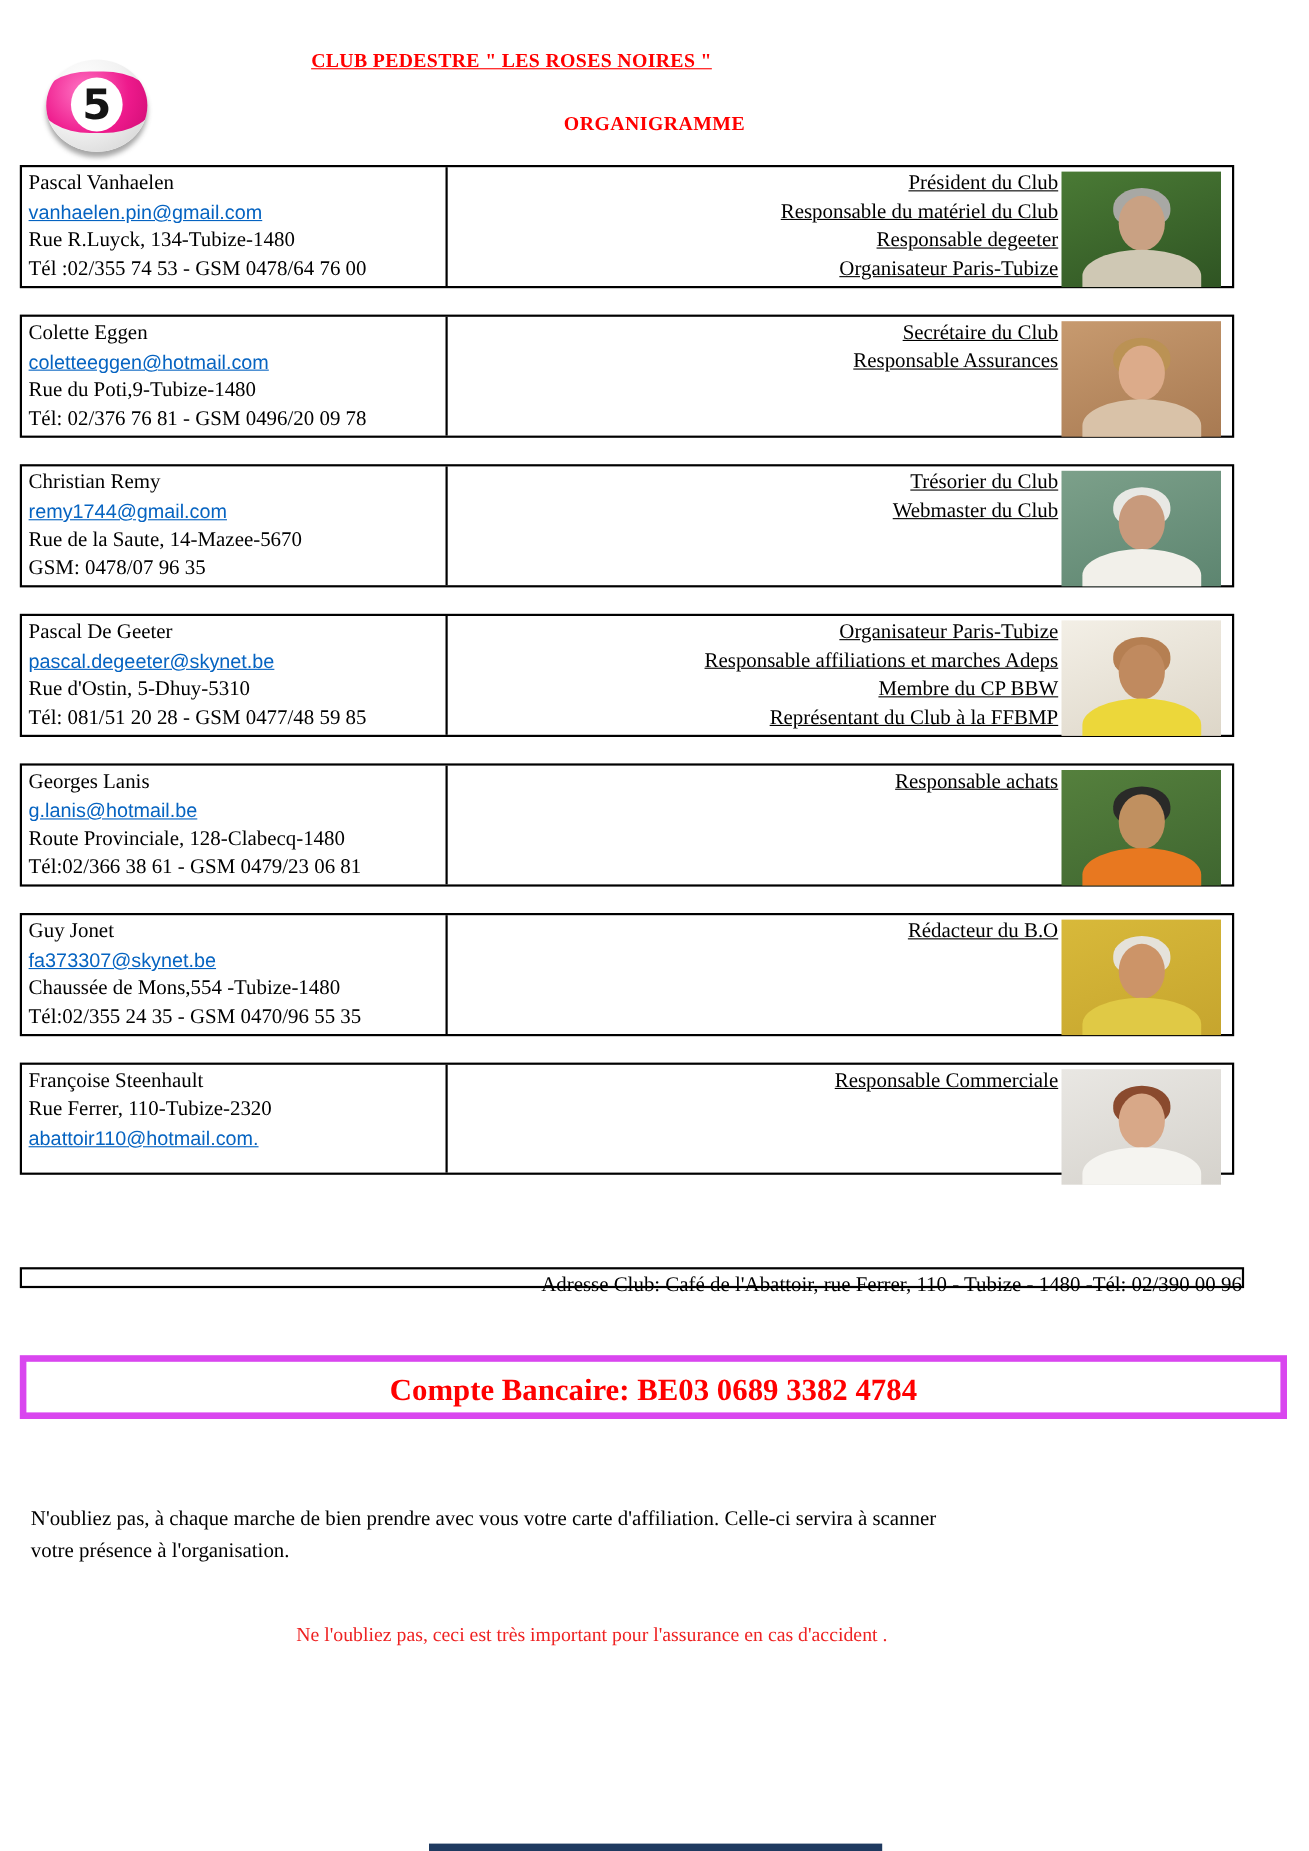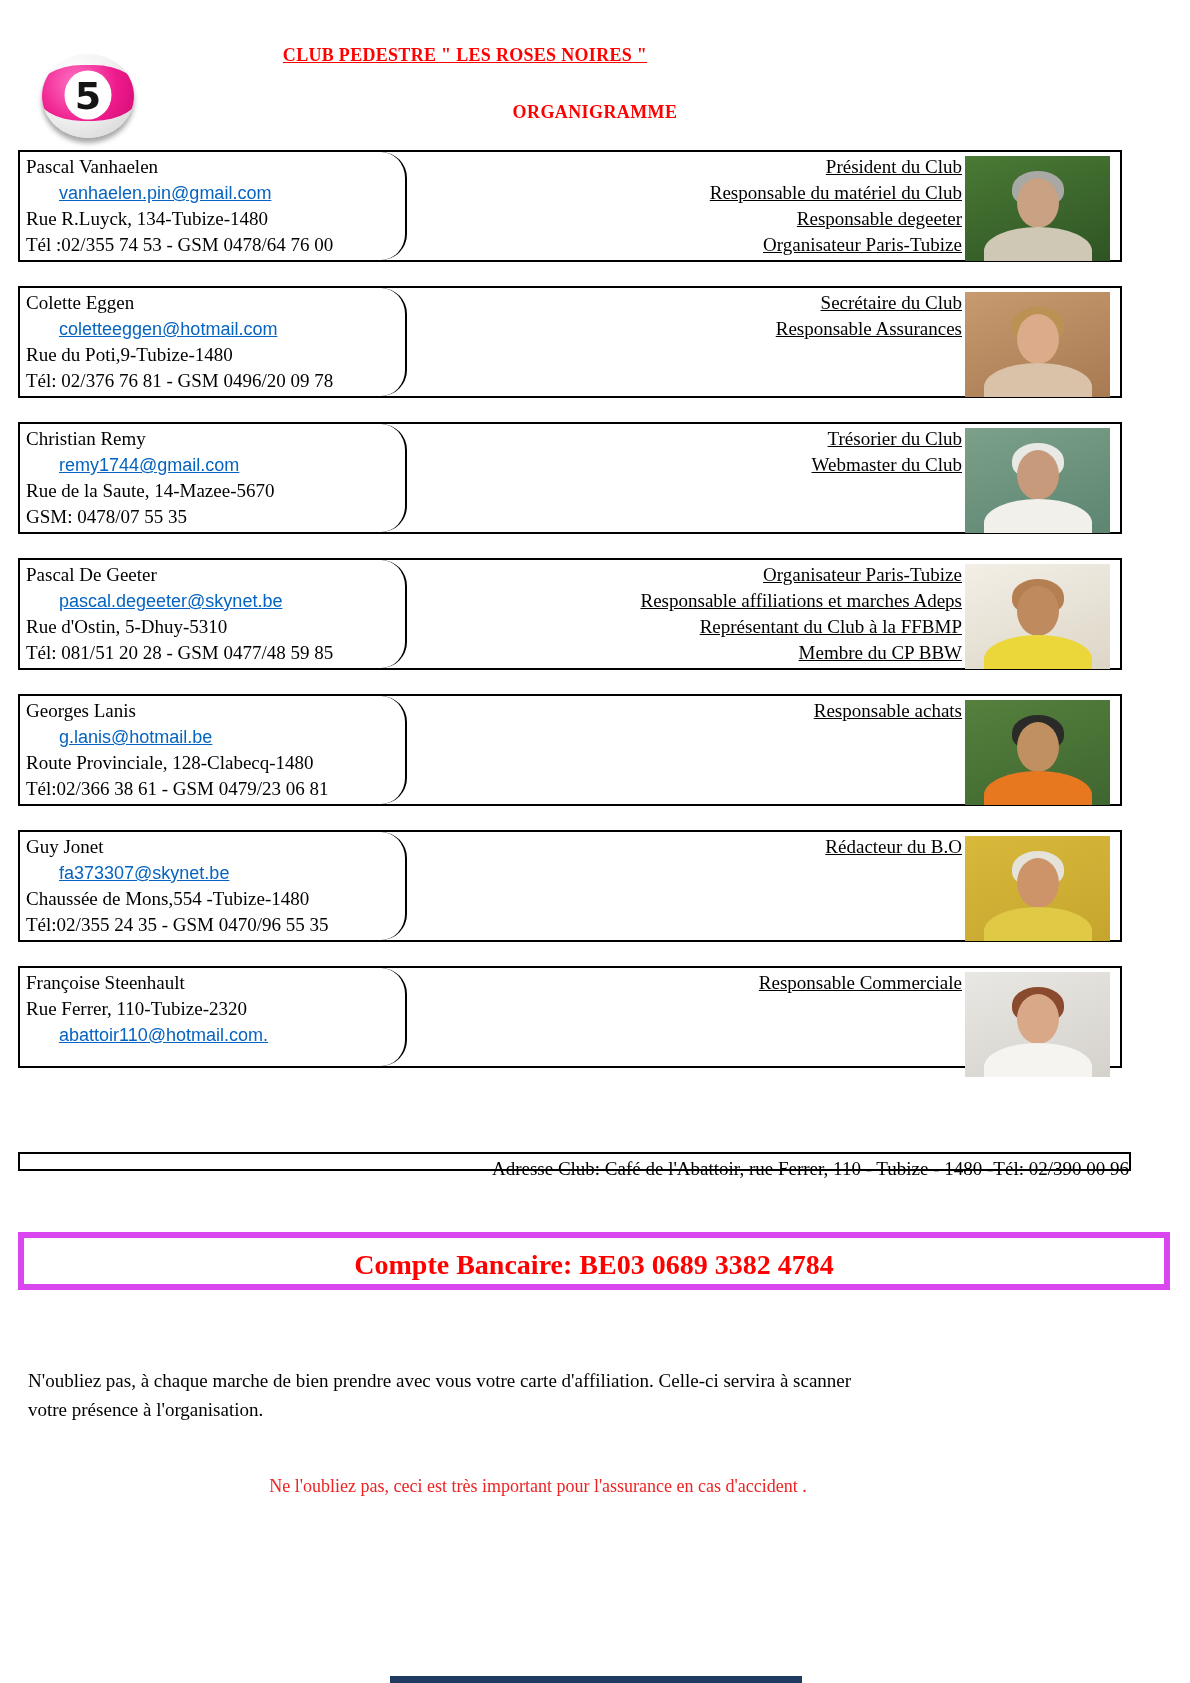--- a/index.html
+++ b/index.html
@@ -43,26 +43,26 @@
   }
 
   
   .members { position:absolute; left:18px; top:150px; width:1104px; }
   .member-row {
     display:flex; border:2px solid #000000; min-height:110px;
     margin-bottom:24px; background:#ffffff; position:relative;
   }
   .member-row:last-child { min-height:102px; }
   .contact-cell {
-    width:387px; border-right:2px solid #000000; padding:2px 4px 2px 6px;border-radius:26px;
+    width:387px; border-right:2px solid #000000; padding:2px 4px 2px 6px;
   }
   .contact-cell .line { font-size:19px; line-height:26px; white-space:nowrap; }
   .contact-cell .email {
     font-family:"Liberation Sans", sans-serif; font-size:18px;
-    color:#0563c1; text-decoration:underline; cursor:pointer;margin-left:33px;
+    color:#0563c1; text-decoration:underline; cursor:pointer;
   }
   .roles-cell { position:relative; flex:1; }
   .roles-list { width:555px; text-align:right; padding-top:2px;text-decoration:underline; }
   .roles-list .role { font-size:19px; line-height:26px; }
 
   .member-photo {
     position:absolute; top:4px; right:10px; width:145px; height:105px;
     overflow:hidden;
     background: linear-gradient(160deg, var(--bg1), var(--bg2));
   }
@@ -157,21 +157,21 @@
         <div class="photo-shoulders"></div>
       </div>
     </div>
   </div>
 
   <div class="member-row">
     <div class="contact-cell">
           <div class="line">Christian Remy</div>
           <div class="line email">remy1744@gmail.com</div>
           <div class="line">Rue de la Saute, 14-Mazee-5670</div>
-          <div class="line">GSM: 0478/07 55 35</div>
+          <div class="line">GSM: 0478/07 96 35</div>
         </div>
     <div class="roles-cell">
       <div class="roles-list">
             <div class="role">Trésorier du Club</div>
             <div class="role">Webmaster du Club</div>
           </div>
       <div class="member-photo" style="--bg1: #7ca08a; --bg2: #5d8570; --hair: #e8e8e4; --skin: #c89a7c; --shirt: #f2f0ea;">
         <div class="photo-hair"></div>
         <div class="photo-head"></div>
         <div class="photo-shoulders"></div>
@@ -183,22 +183,22 @@
     <div class="contact-cell">
           <div class="line">Pascal De Geeter</div>
           <div class="line email">pascal.degeeter@skynet.be</div>
           <div class="line">Rue d'Ostin, 5-Dhuy-5310</div>
           <div class="line">Tél: 081/51 20 28 - GSM 0477/48 59 85</div>
         </div>
     <div class="roles-cell">
       <div class="roles-list">
             <div class="role">Organisateur Paris-Tubize</div>
             <div class="role">Responsable affiliations et marches Adeps</div>
+            <div class="role">Membre du CP BBW</div>
             <div class="role">Représentant du Club à la FFBMP</div>
-            <div class="role">Membre du CP BBW</div>
           </div>
       <div class="member-photo" style="--bg1: #f3efe6; --bg2: #ddd6c8; --hair: #b57f52; --skin: #c08a5f; --shirt: #ecd73a;">
         <div class="photo-hair"></div>
         <div class="photo-head"></div>
         <div class="photo-shoulders"></div>
       </div>
     </div>
   </div>
 
   <div class="member-row">

